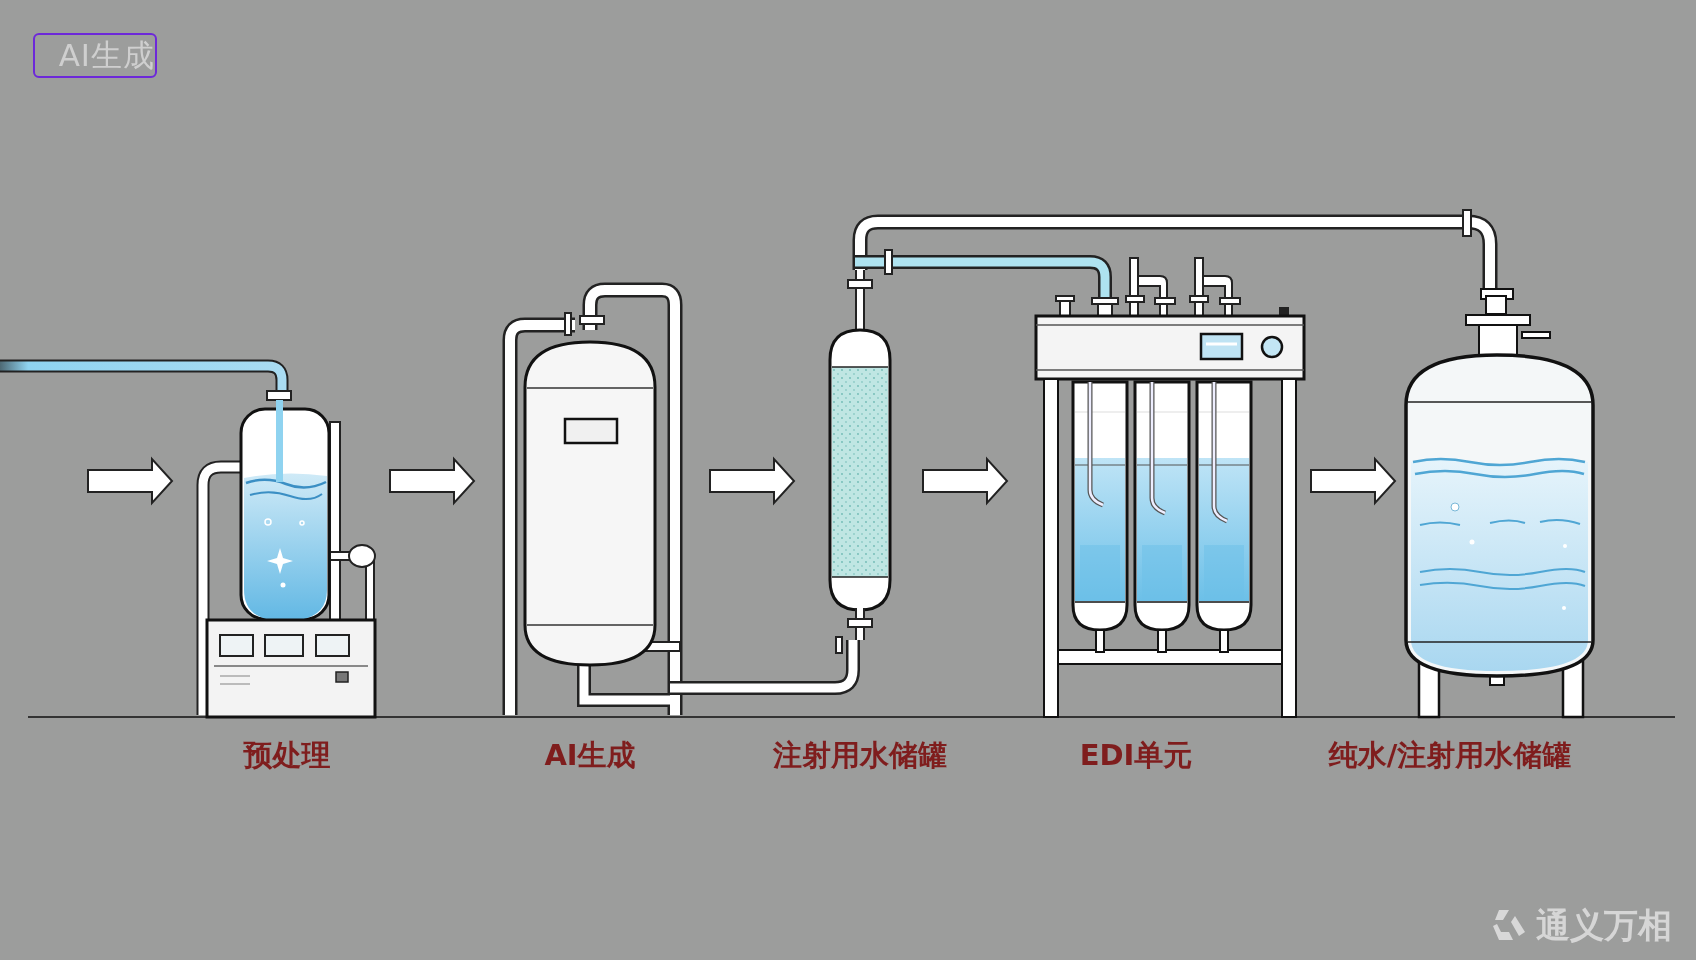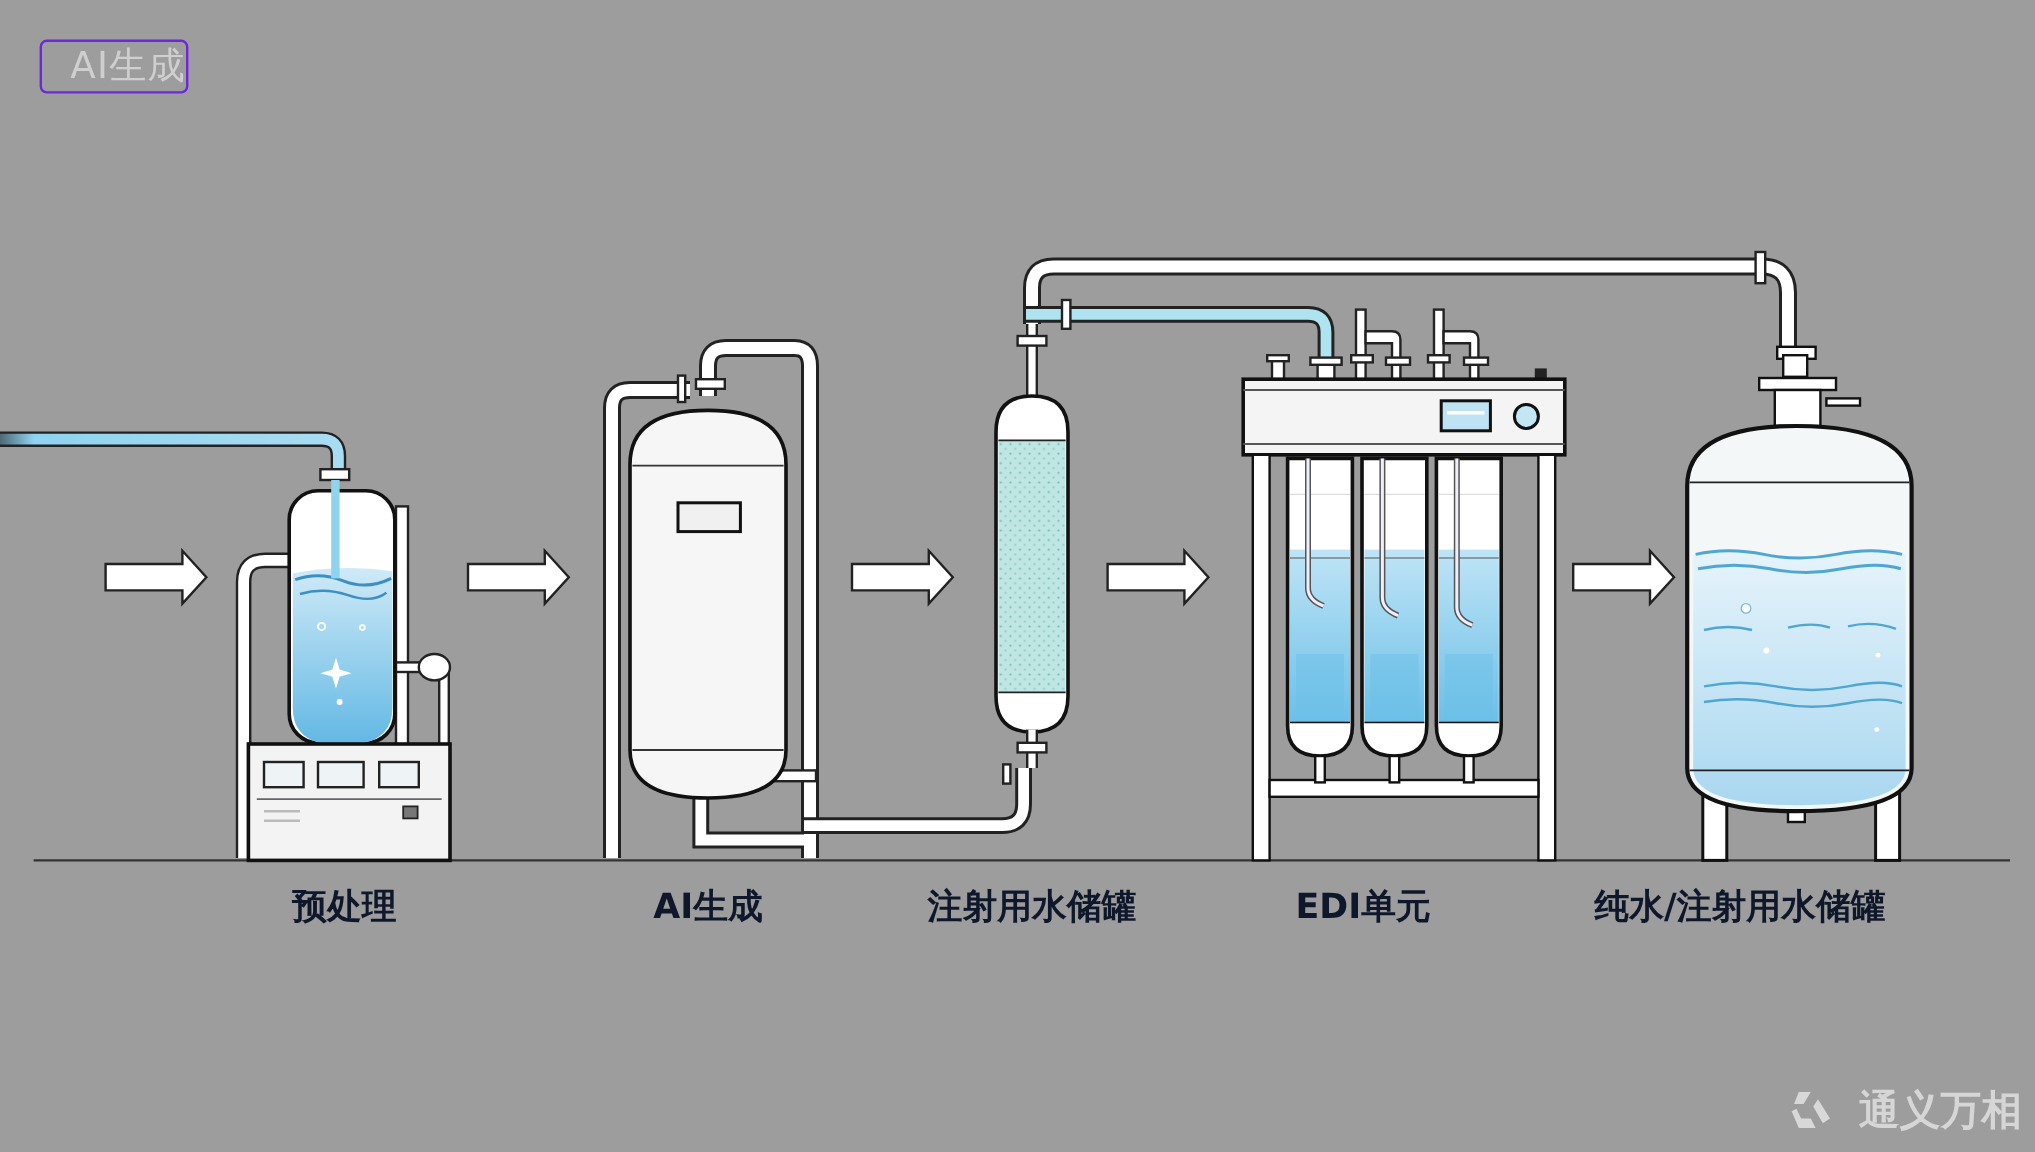--- a/index.html
+++ b/index.html
@@ -1,20 +1,20 @@
 <!DOCTYPE html>
 <html><head>
 <meta charset="utf-8">
 <style>
   html,body{margin:0;padding:0;}
   body{width:1696px;height:960px;background:#9c9d9c;position:relative;overflow:hidden;font-family:"DejaVu Sans","Liberation Sans",sans-serif;}
   #scene{position:absolute;left:0;top:0;}
   .watermark-badge{position:absolute;left:33px;top:33px;width:124px;height:45px;border:2px solid #6d28d9;border-radius:6px;box-sizing:border-box;color:#cfcfcf;font-size:31px;line-height:41px;text-align:right;letter-spacing:1px;}
-  .stage-label{position:absolute;top:736px;font-size:29px;color:#0f172a;font-weight:bold;white-space:nowrap;transform:translateX(-50%);}
-  .brand{position:absolute;left:1485px;top:903px;display:flex;align-items:center;gap:20px;color:#d6d6d6;font-size:34px;font-weight:bold;}
+  .stage-label{position:absolute;top:736px;font-size:29px;color:#7f1d1d;font-weight:bold;white-space:nowrap;transform:translateX(-50%);}
+  .brand{position:absolute;left:1485px;top:903px;display:flex;align-items:center;gap:7px;color:#d6d6d6;font-size:34px;font-weight:bold;}
   .brand svg{display:block}
 </style>
 </head>
 <body>
 
 <svg id="scene" width="1696" height="960" viewBox="0 0 1696 960" xmlns="http://www.w3.org/2000/svg">
   <defs>
     <linearGradient id="waterGrad" x1="0" y1="0" x2="0" y2="1">
       <stop offset="0" stop-color="#cfeaf7"></stop>
       <stop offset="1" stop-color="#62b8e4"></stop>

